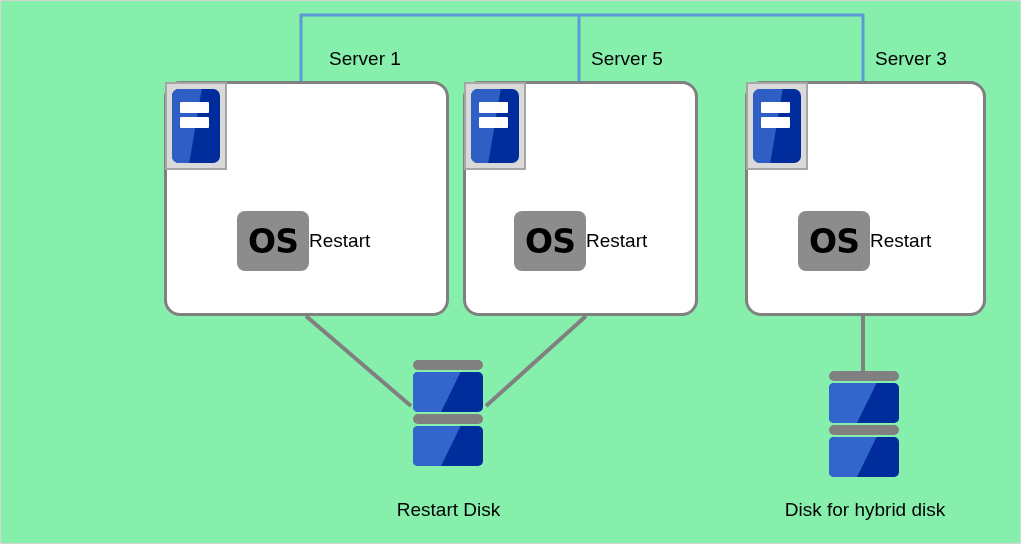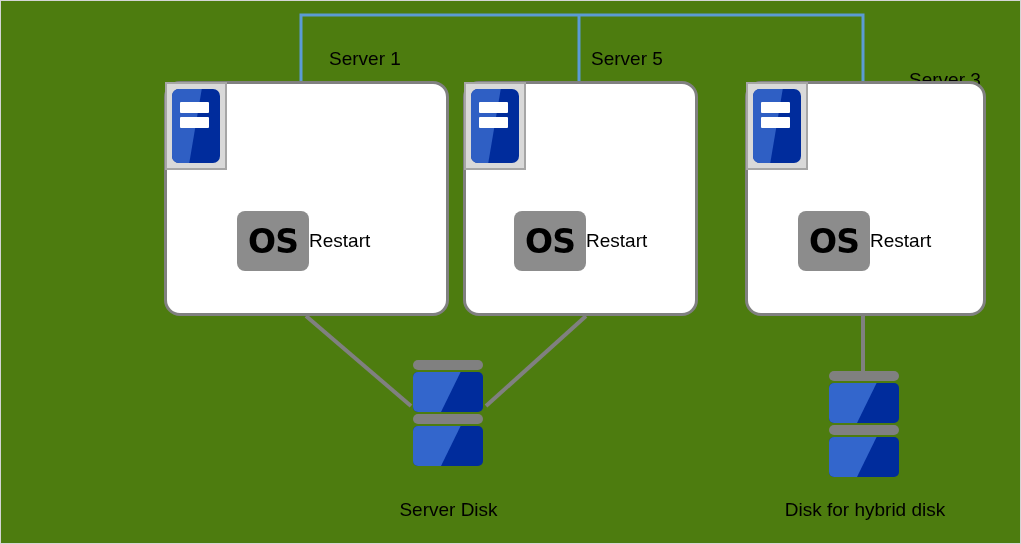--- a/index.html
+++ b/index.html
@@ -4,21 +4,21 @@
 <style>
   html, body {
     margin: 0;
     padding: 0;
     background: #ffffff;
   }
   #canvas {
     position: relative;
     width: 1021px;
     height: 544px;
-    background: #4d7c0f;
+    background: #86efac;
     border: 1px solid #d5d5d5;
     box-sizing: border-box;
     font-family: "Liberation Sans", sans-serif;
     overflow: hidden;
   }
   #svg-layer {
     position: absolute;
     left: 0;
     top: 0;
     width: 1021px;
@@ -196,21 +196,21 @@
         <div class="bar b2"></div>
       </div>
     </div>
 
     <div class="os-group" style="left:48px; top:127px;">
       <div class="os-badge">OS</div>
       <div class="restart-label">Restart</div>
     </div>
   </div>
 
-  <div class="server-label" style="left:908px; top:48px;margin-top:21px;">Server 3</div>
+  <div class="server-label" style="left:874px; top:48px;">Server 3</div>
 
   <div class="server-box" style="left:744px; top:80px; width:241px; height:235px;">
 
     <div class="machine-icon" style="left:-2px; top:-2px;">
       <div class="body">
         <div class="bar b1"></div>
         <div class="bar b2"></div>
       </div>
     </div>
 
@@ -221,21 +221,21 @@
   </div>
 
   <div class="disk" style="left:412px; top:359px;">
     <div class="cap"></div>
     <div class="platter"></div>
     <div class="cap"></div>
     <div class="platter"></div>
   </div>
 
   <div class="disk-caption" style="left:300px; top:472px; width:295px;">
-    <div>Server Disk</div>
+    <div>Restart Disk</div>
     
   </div>
 
   <div class="disk" style="left:828px; top:370px;">
     <div class="cap"></div>
     <div class="platter"></div>
     <div class="cap"></div>
     <div class="platter"></div>
   </div>
 

